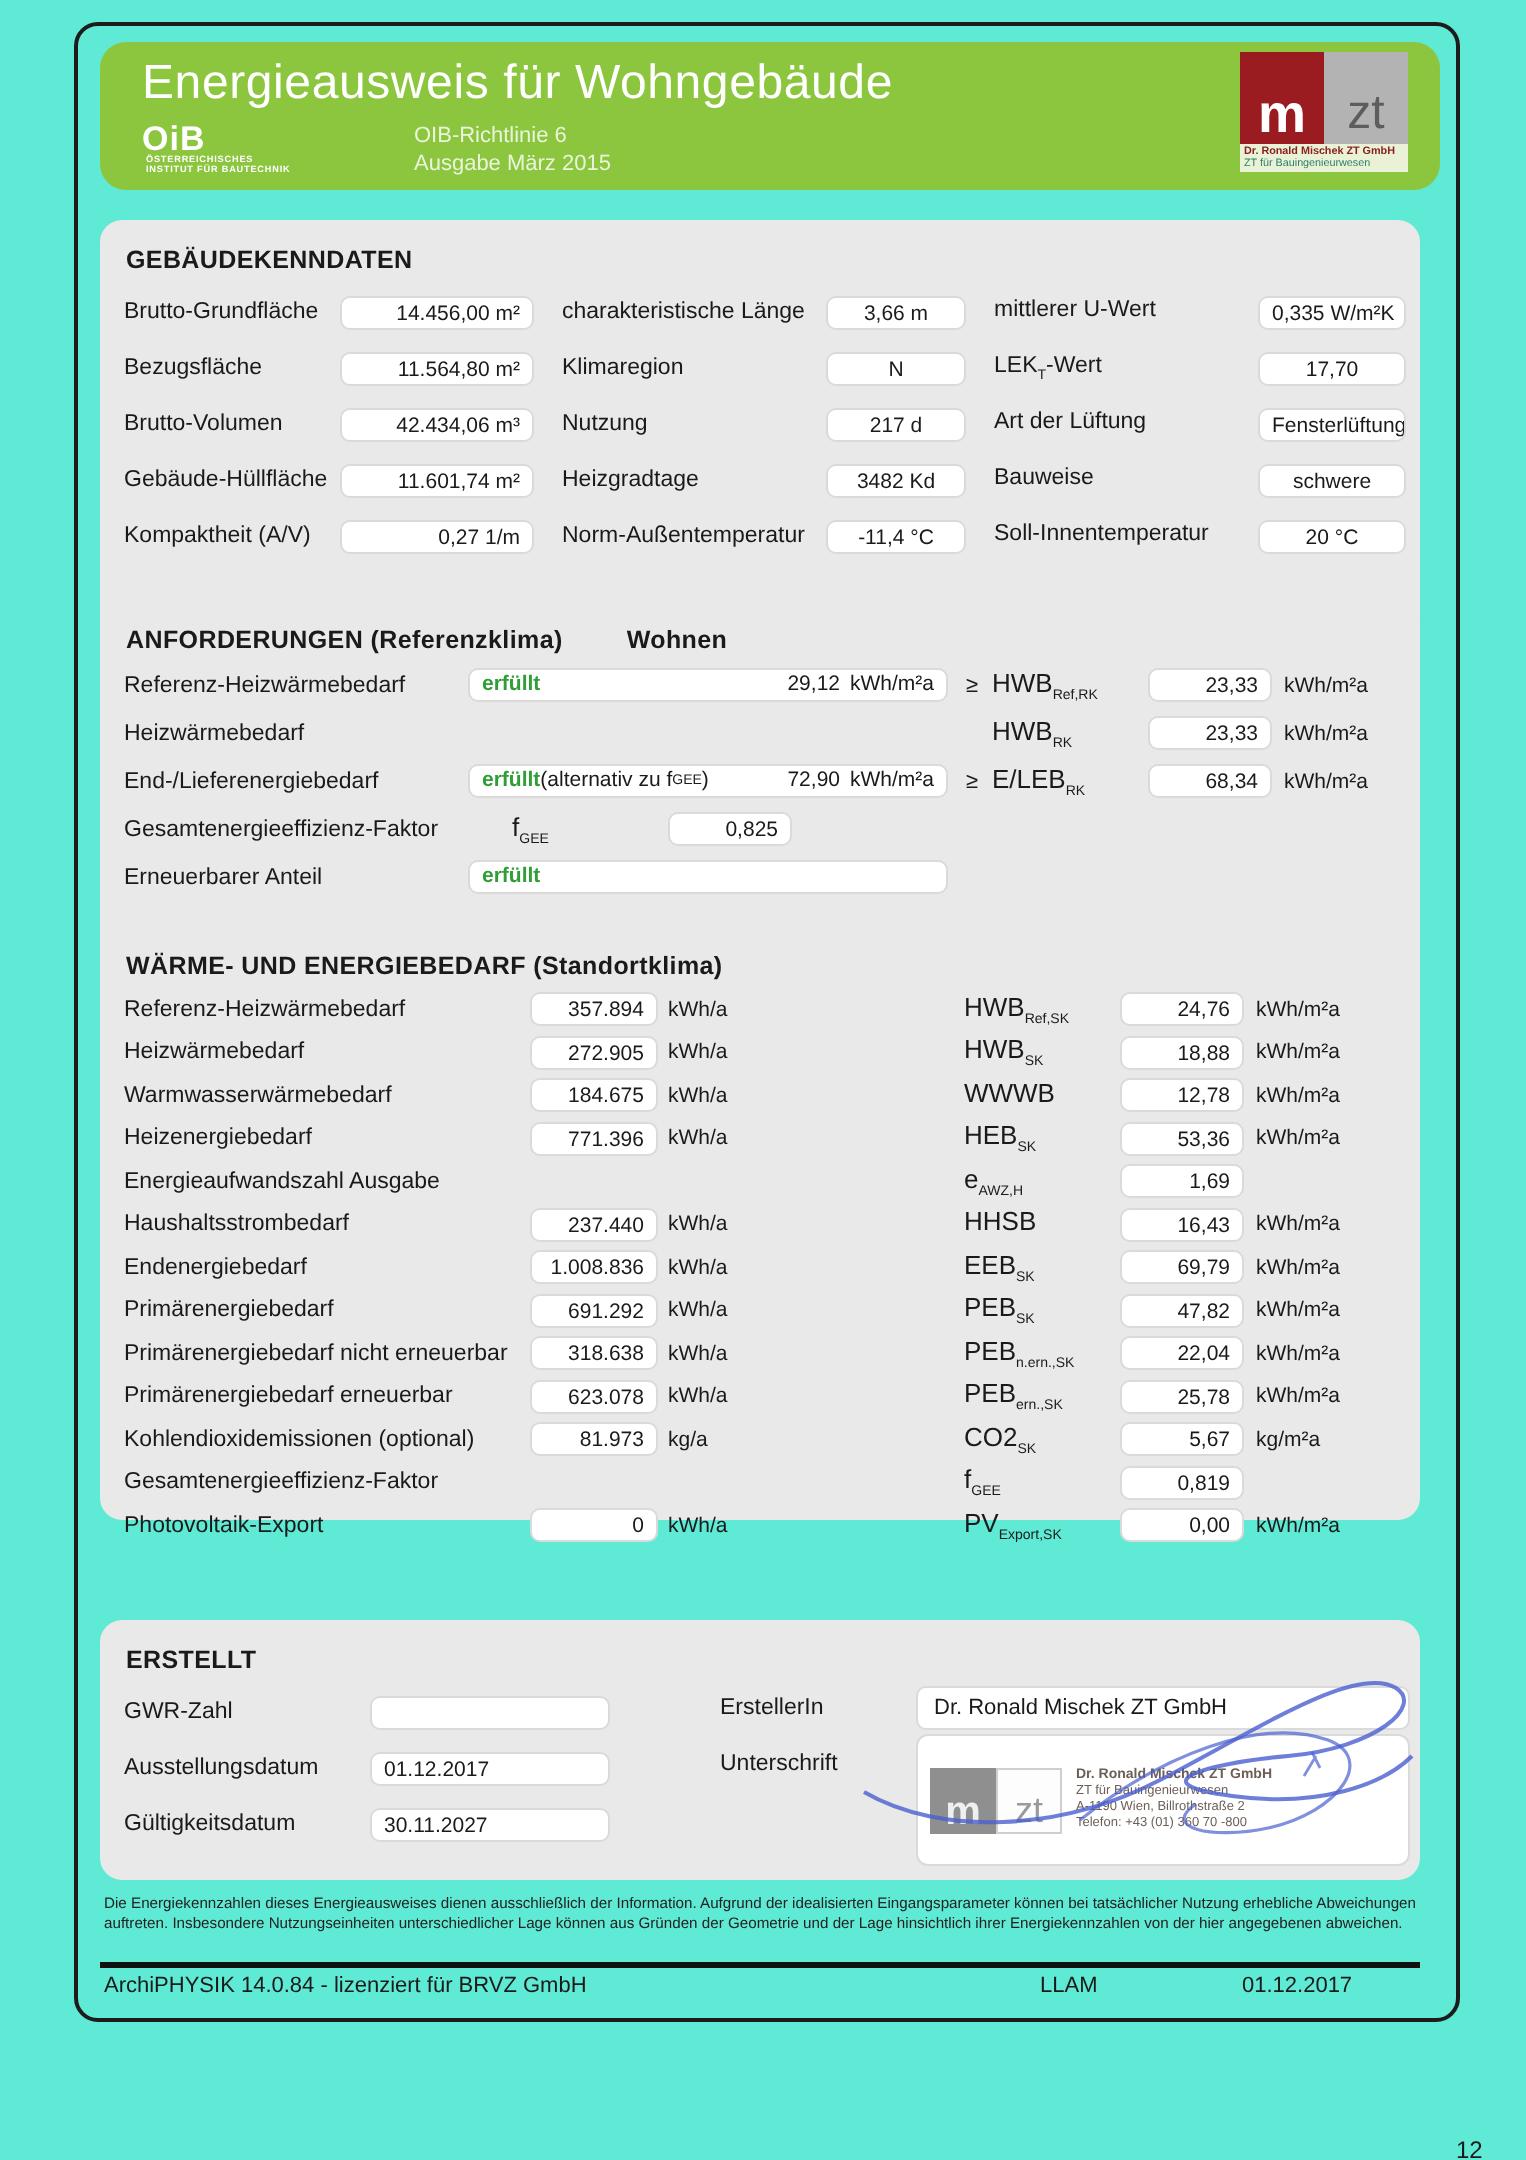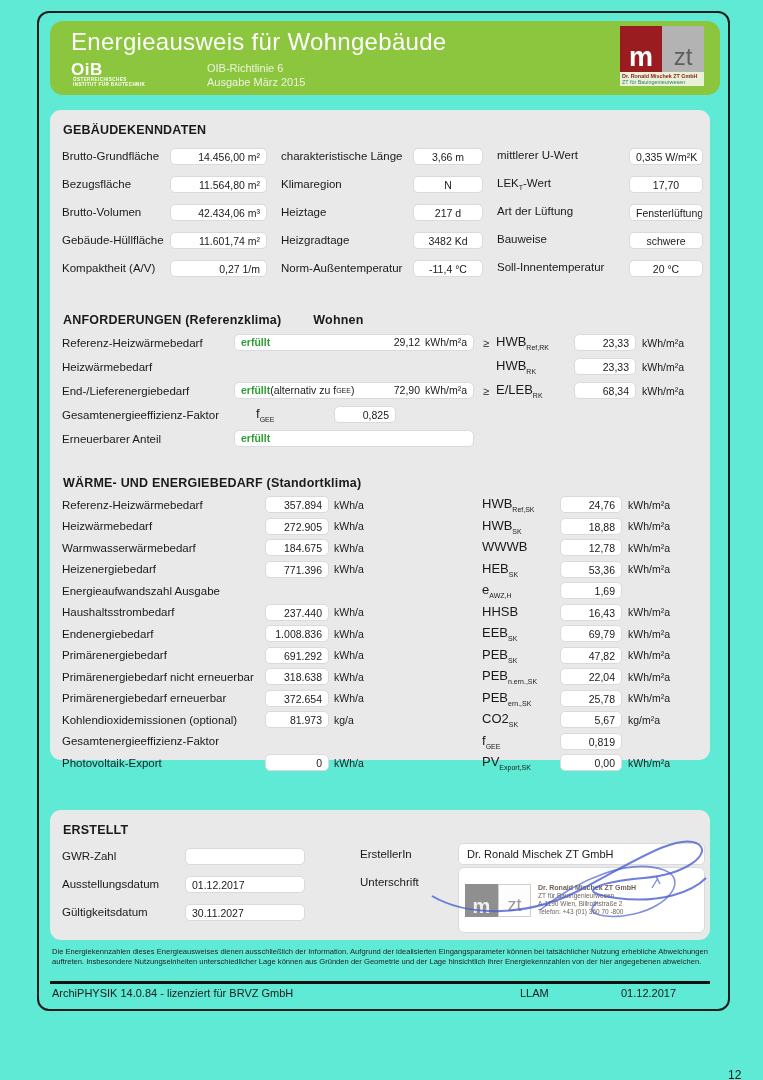--- a/index.html
+++ b/index.html
@@ -128,21 +128,21 @@
     <span class="kl1">Bezugsfläche</span>
     <span class="vbox kv1 num">11.564,80 m²</span>
     <span class="kl2">Klimaregion</span>
     <span class="vbox kv2 ctr">N</span>
     <span class="kl3"><span>LEK</span><sub>T</sub><span>-Wert</span></span>
     <span class="vbox kv3 ctr">17,70</span>
   </div>
         <div class="krow">
     <span class="kl1">Brutto-Volumen</span>
     <span class="vbox kv1 num">42.434,06 m³</span>
-    <span class="kl2">Heiztage</span>
+    <span class="kl2">Nutzung</span>
     <span class="vbox kv2 ctr">217  d</span>
     <span class="kl3"><span>Art der Lüftung</span><sub></sub><span></span></span>
     <span class="vbox kv3 ctr">Fensterlüftung</span>
   </div>
         <div class="krow">
     <span class="kl1">Gebäude-Hüllfläche</span>
     <span class="vbox kv1 num">11.601,74 m²</span>
     <span class="kl2">Heizgradtage</span>
     <span class="vbox kv2 ctr">3482 Kd</span>
     <span class="kl3"><span>Bauweise</span><sub></sub><span></span></span>
@@ -318,21 +318,21 @@
     <span class="el">Primärenergiebedarf nicht erneuerbar</span>
     <span class="vbox ev num">318.638</span>
     <span class="eu">kWh/a</span>
     <span class="esp"></span>
     <span class="rsym"><span>PEB</span><sub>n.ern.,SK</sub></span>
     <span class="vbox rbox num">22,04</span>
     <span class="runit">kWh/m²a</span>
   </div>
         <div class="erow">
     <span class="el">Primärenergiebedarf erneuerbar</span>
-    <span class="vbox ev num">372.654</span>
+    <span class="vbox ev num">623.078</span>
     <span class="eu">kWh/a</span>
     <span class="esp"></span>
     <span class="rsym"><span>PEB</span><sub>ern.,SK</sub></span>
     <span class="vbox rbox num">25,78</span>
     <span class="runit">kWh/m²a</span>
   </div>
         <div class="erow">
     <span class="el">Kohlendioxidemissionen (optional)</span>
     <span class="vbox ev num">81.973</span>
     <span class="eu">kg/a</span>

